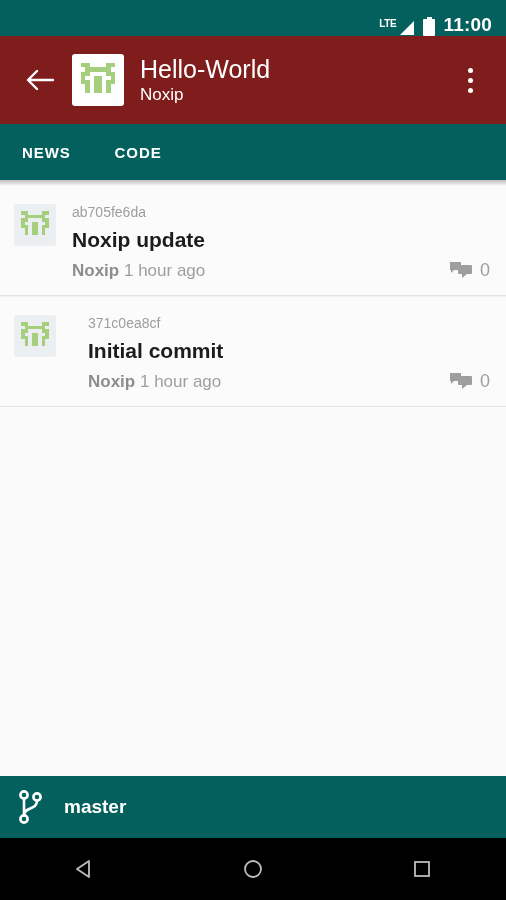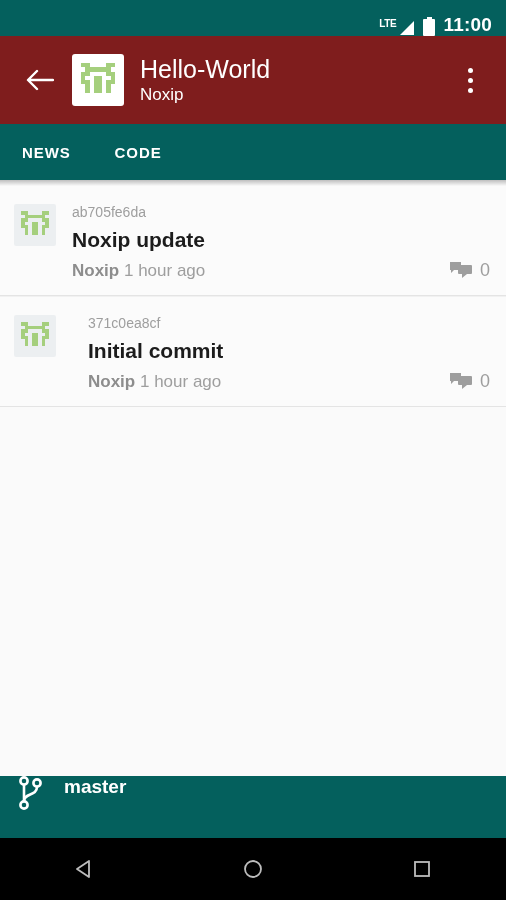--- a/index.html
+++ b/index.html
@@ -66,21 +66,21 @@
   .c-sha { font-size:14px; color:#9e9e9e; line-height:24px; }
   .c-title { font-size:21px; font-weight:bold; color:#1c1c1c; line-height:30px; margin-top:1px; }
   .c-meta { font-size:17px; color:#9e9e9e; line-height:25px; margin-top:3px; }
   .c-meta b { color:#8d8d8d; font-weight:bold; }
   .c-right { flex:0 0 auto; display:flex; align-items:flex-end; gap:8px; padding-bottom:3px; align-self:flex-end; }
   .c-count { font-size:18px; color:#9e9e9e; line-height:20px; }
 
   
   .branchbar {
     flex:0 0 auto; height:62px; background:#04605d; color:#fff;
-    display:flex; padding-left:18px; gap:20px;
+    display:flex; align-items:center; padding-left:18px; gap:20px;
   }
   .branch-label { font-size:19px; font-weight:bold; }
 
   
   .navbar { flex:0 0 auto; height:62px; background:#000; display:flex; align-items:center; justify-content:space-around; }
   .navbtn { width:72px; height:62px; display:flex; align-items:center; justify-content:center; }
 </style>
 </head>
 <body>
 

